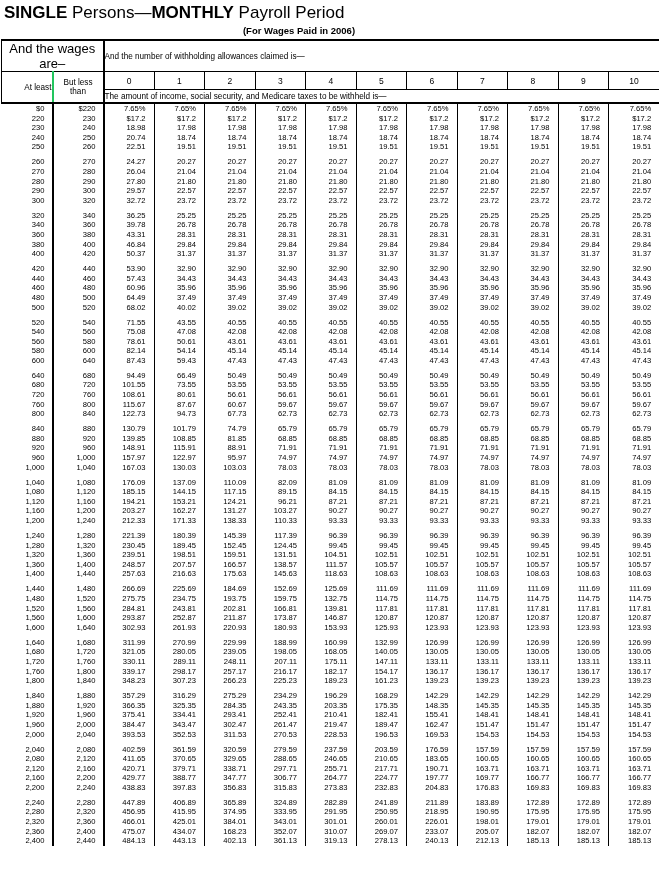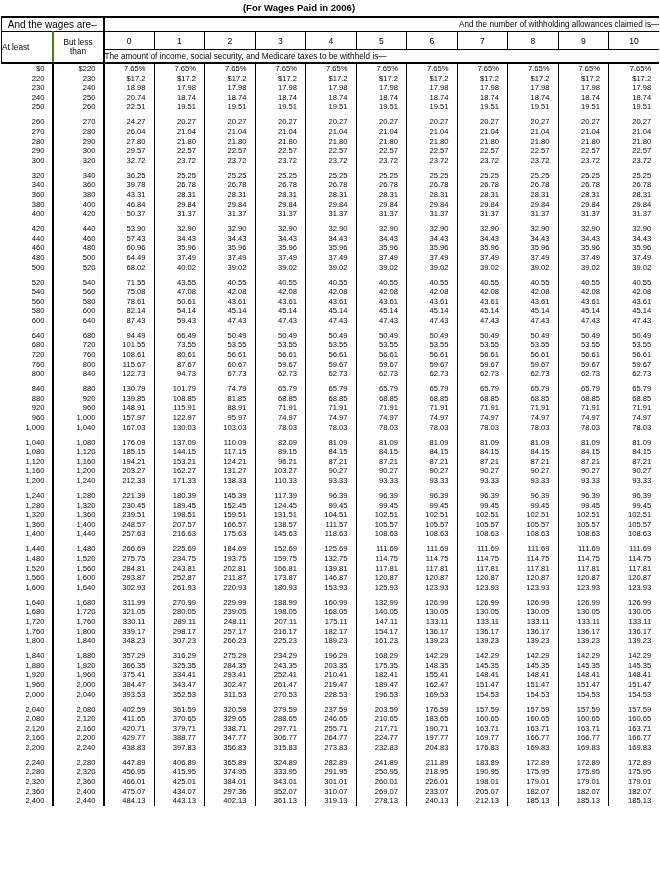--- a/index.html
+++ b/index.html
@@ -5,40 +5,41 @@
   html,body{margin:0;padding:0;background:#fff;}
   body{width:660px;height:870px;color:#000;font-family:"Liberation Sans",sans-serif;-webkit-font-smoothing:none;}
   .page{width:660px;position:relative;}
   .title{margin:3px 0 0 4px;font-size:17px;font-weight:normal;letter-spacing:0px;white-space:nowrap;}
   .title b{font-weight:bold;}
   .subtitle{width:560px;text-align:center;font-size:9.5px;font-weight:bold;margin-top:2px;padding-left:19px;}
   table{border-collapse:collapse;table-layout:fixed;width:658px;margin:3px 0 0 1px;}
   col.wcol{width:51px;}
   col.dcol{width:50.5px;}
   th{font-weight:normal;padding:0;}
-  .h-wages{border-top:2px solid #000;border-bottom:1px solid #000;border-right:2px solid #000;border-left:1px solid #000;font-size:10px;height:13px;text-align:center;}
-  .h-allow{border-top:2px solid #000;border-bottom:1px solid #000;font-size:8.2px;height:13px;text-align:right;}
-  .h-atleast{border-bottom:2px solid #000;border-right:2px solid #4d7c0f;border-left:1px solid #000;font-size:8.2px;text-align:left;vertical-align:middle;}
+  .h-wages{border-top:2px solid #000;border-bottom:1px solid #000;border-right:2px solid #000;border-left:1px solid #000;font-size:13px;height:13px;text-align:center;}
+  .h-allow{border-top:2px solid #000;border-bottom:1px solid #000;font-size:8.2px;height:13px;text-align:left;}
+  .h-atleast{border-bottom:2px solid #000;border-right:2px solid #22c55e;border-left:1px solid #000;font-size:8.2px;text-align:right;vertical-align:middle;}
   .h-butless{border-bottom:2px solid #000;border-right:2px solid #000;font-size:8.2px;text-align:center;vertical-align:middle;padding:0 4px;}
   .h-num{border-bottom:1px solid #000;font-size:8.5px;height:17px;text-align:center;vertical-align:middle;}
   .h-num + .h-num{border-left:1px solid #000;}
   .h-amount{border-bottom:2px solid #000;font-size:8.2px;height:12px;text-align:left;vertical-align:middle;}
   tbody td{font-size:7.6px;height:9.6px;line-height:9.6px;padding:0 8px 0 0;text-align:right;vertical-align:bottom;white-space:nowrap;overflow:hidden;}
   td.c0{padding-right:7px;}
   td.c1{border-left:2px solid #000;padding-right:7px;}
   td.d0{border-left:2px solid #000;}
   td.d{border-left:1px solid #000;}
   tr.gstart td{height:15px;}
   .footer{margin:2px 0 0 102px;width:556px;text-align:center;font-size:8.5px;}
 </style>
 </head>
 <body>
 
 <div class="page">
 
+  <div class="title"><b>SINGLE</b><span> Persons—</span><b>MONTHLY</b><span> Payroll Period</span></div>
 
   <div class="subtitle">(For Wages Paid in 2006)</div>
 
   <table>
     <colgroup>
       <col class="wcol">
         <col class="wcol">
       <col class="dcol">
         <col class="dcol">
         <col class="dcol">
@@ -1094,21 +1095,21 @@
           <td class="d">198.01</td>
           <td class="d">179.01</td>
           <td class="d">179.01</td>
           <td class="d">179.01</td>
         </tr>
         <tr>
           <td class="c0">2,360</td>
           <td class="c1">2,400</td>
           <td class="d0">475.07</td>
           <td class="d">434.07</td>
-          <td class="d">297.36</td>
+          <td class="d">168.23</td>
           <td class="d">352.07</td>
           <td class="d">310.07</td>
           <td class="d">269.07</td>
           <td class="d">233.07</td>
           <td class="d">205.07</td>
           <td class="d">182.07</td>
           <td class="d">182.07</td>
           <td class="d">182.07</td>
         </tr>
         <tr>

